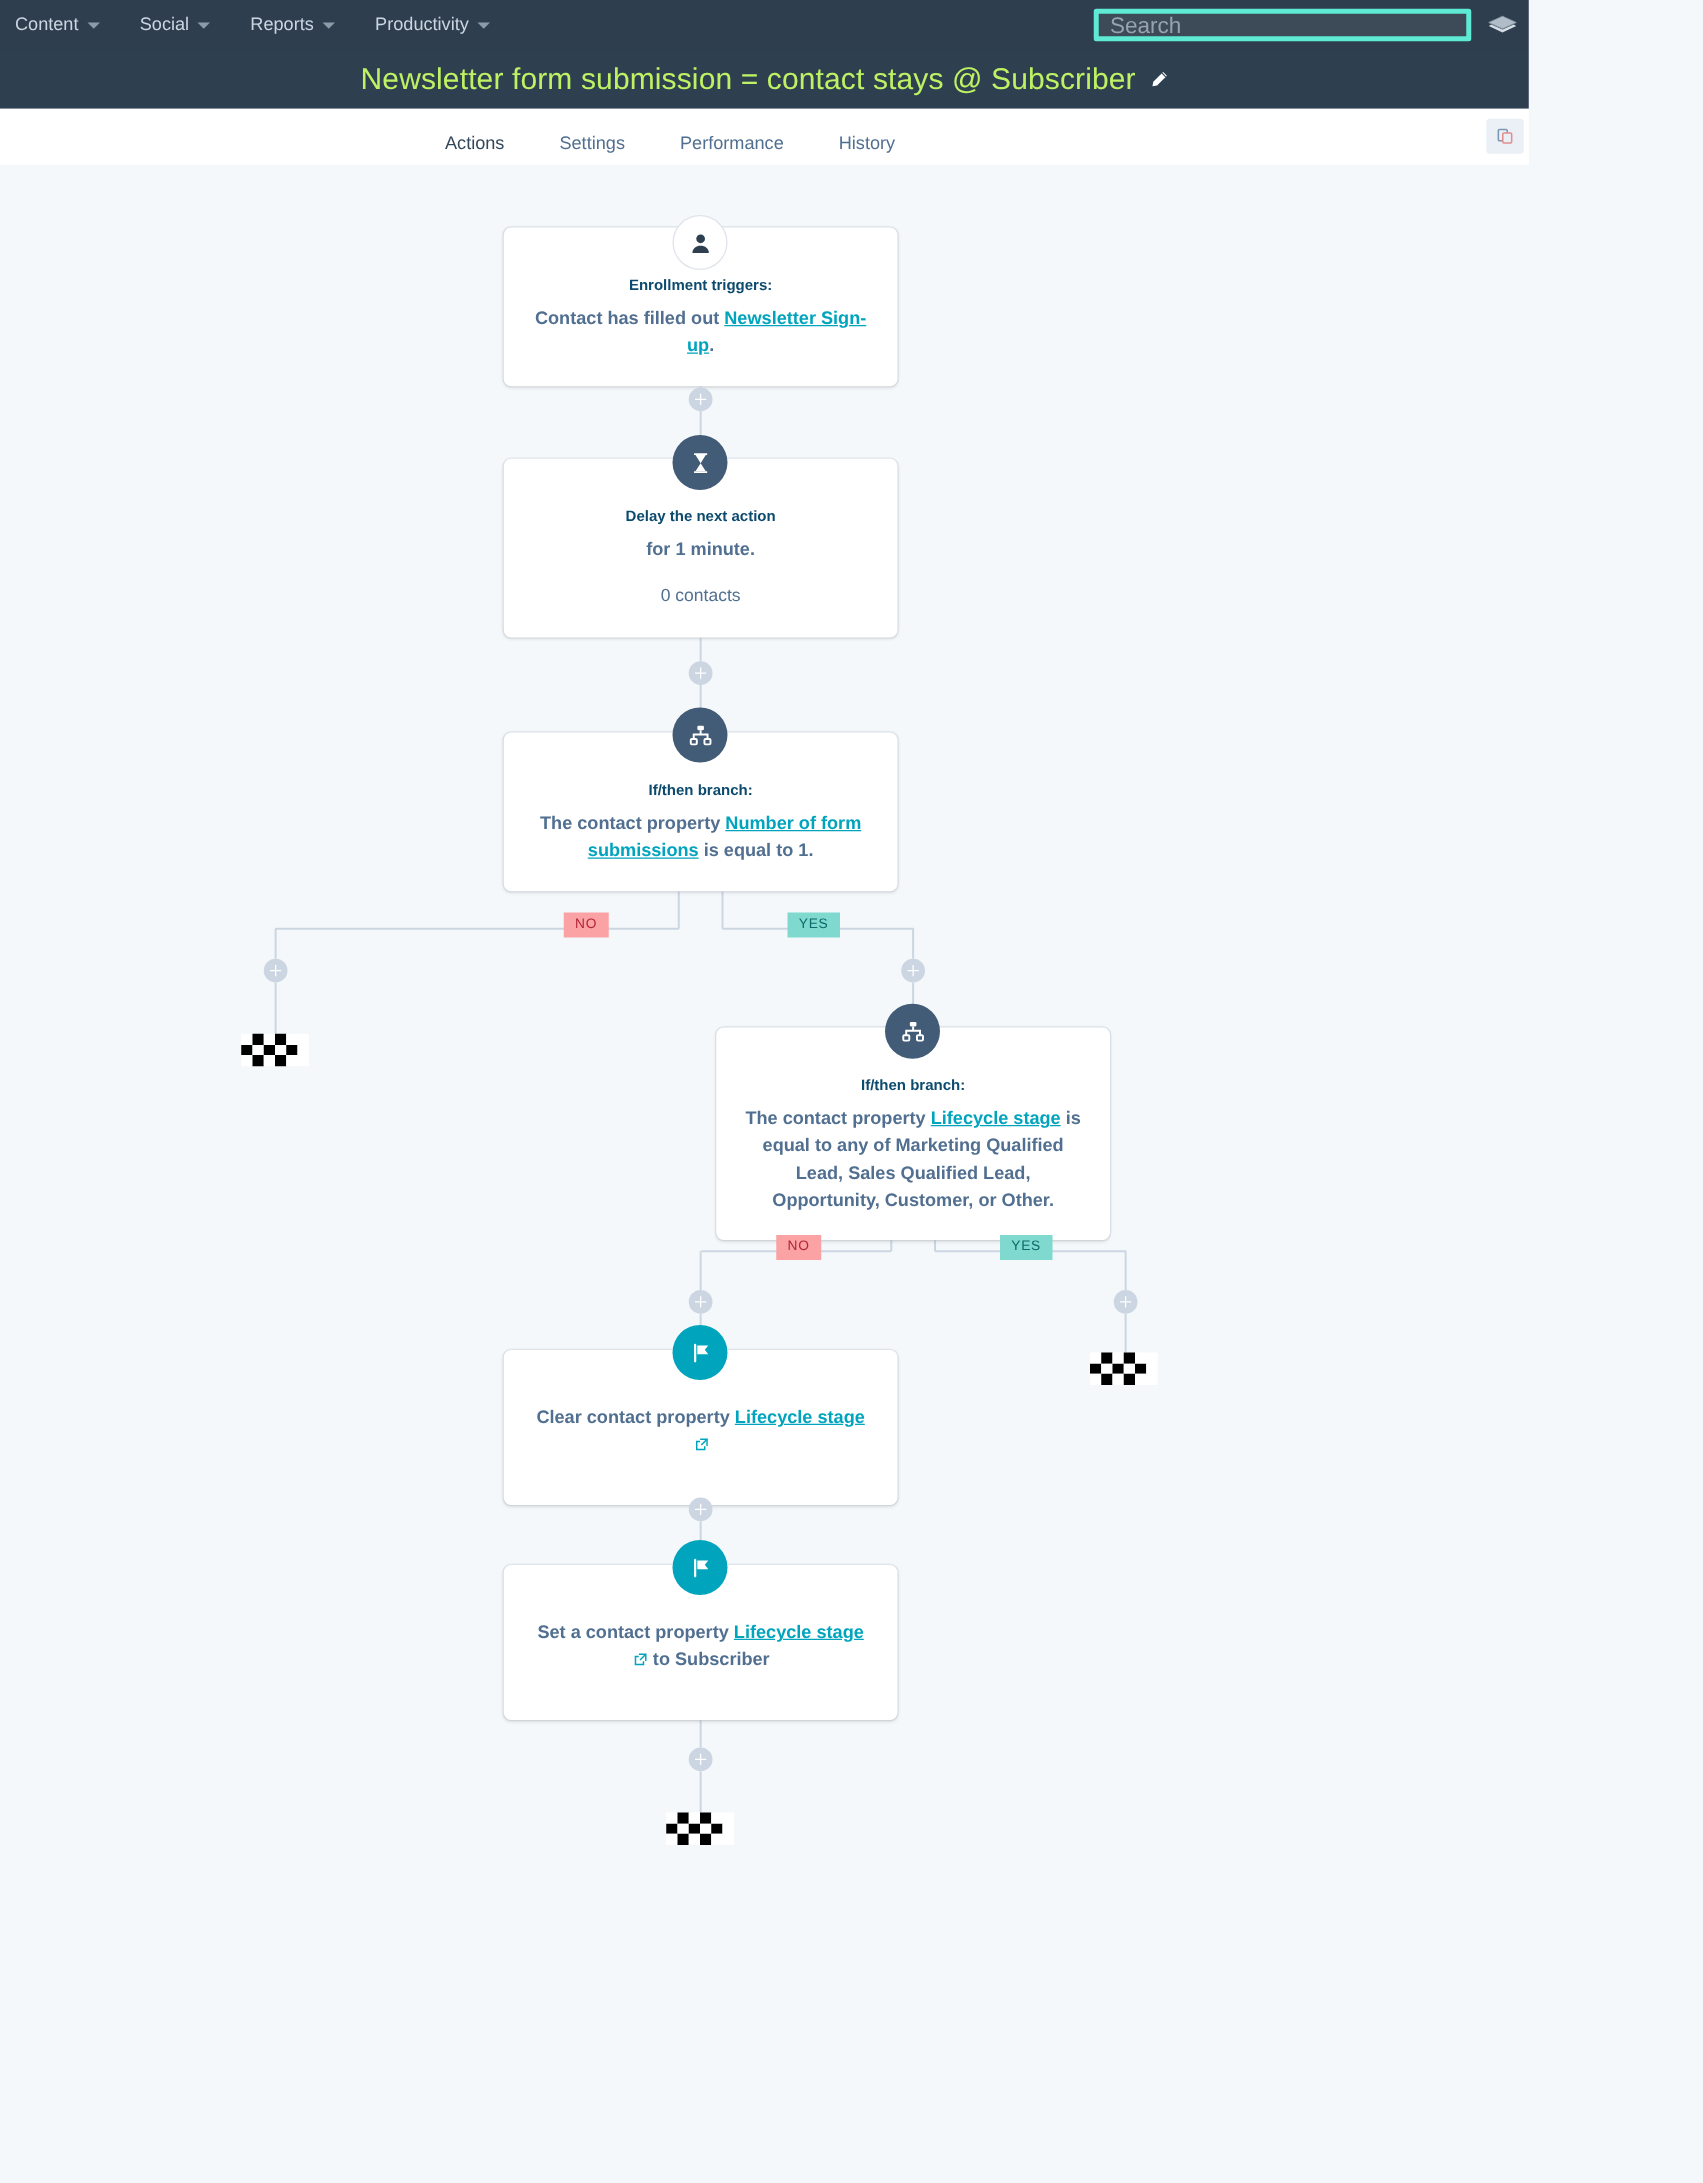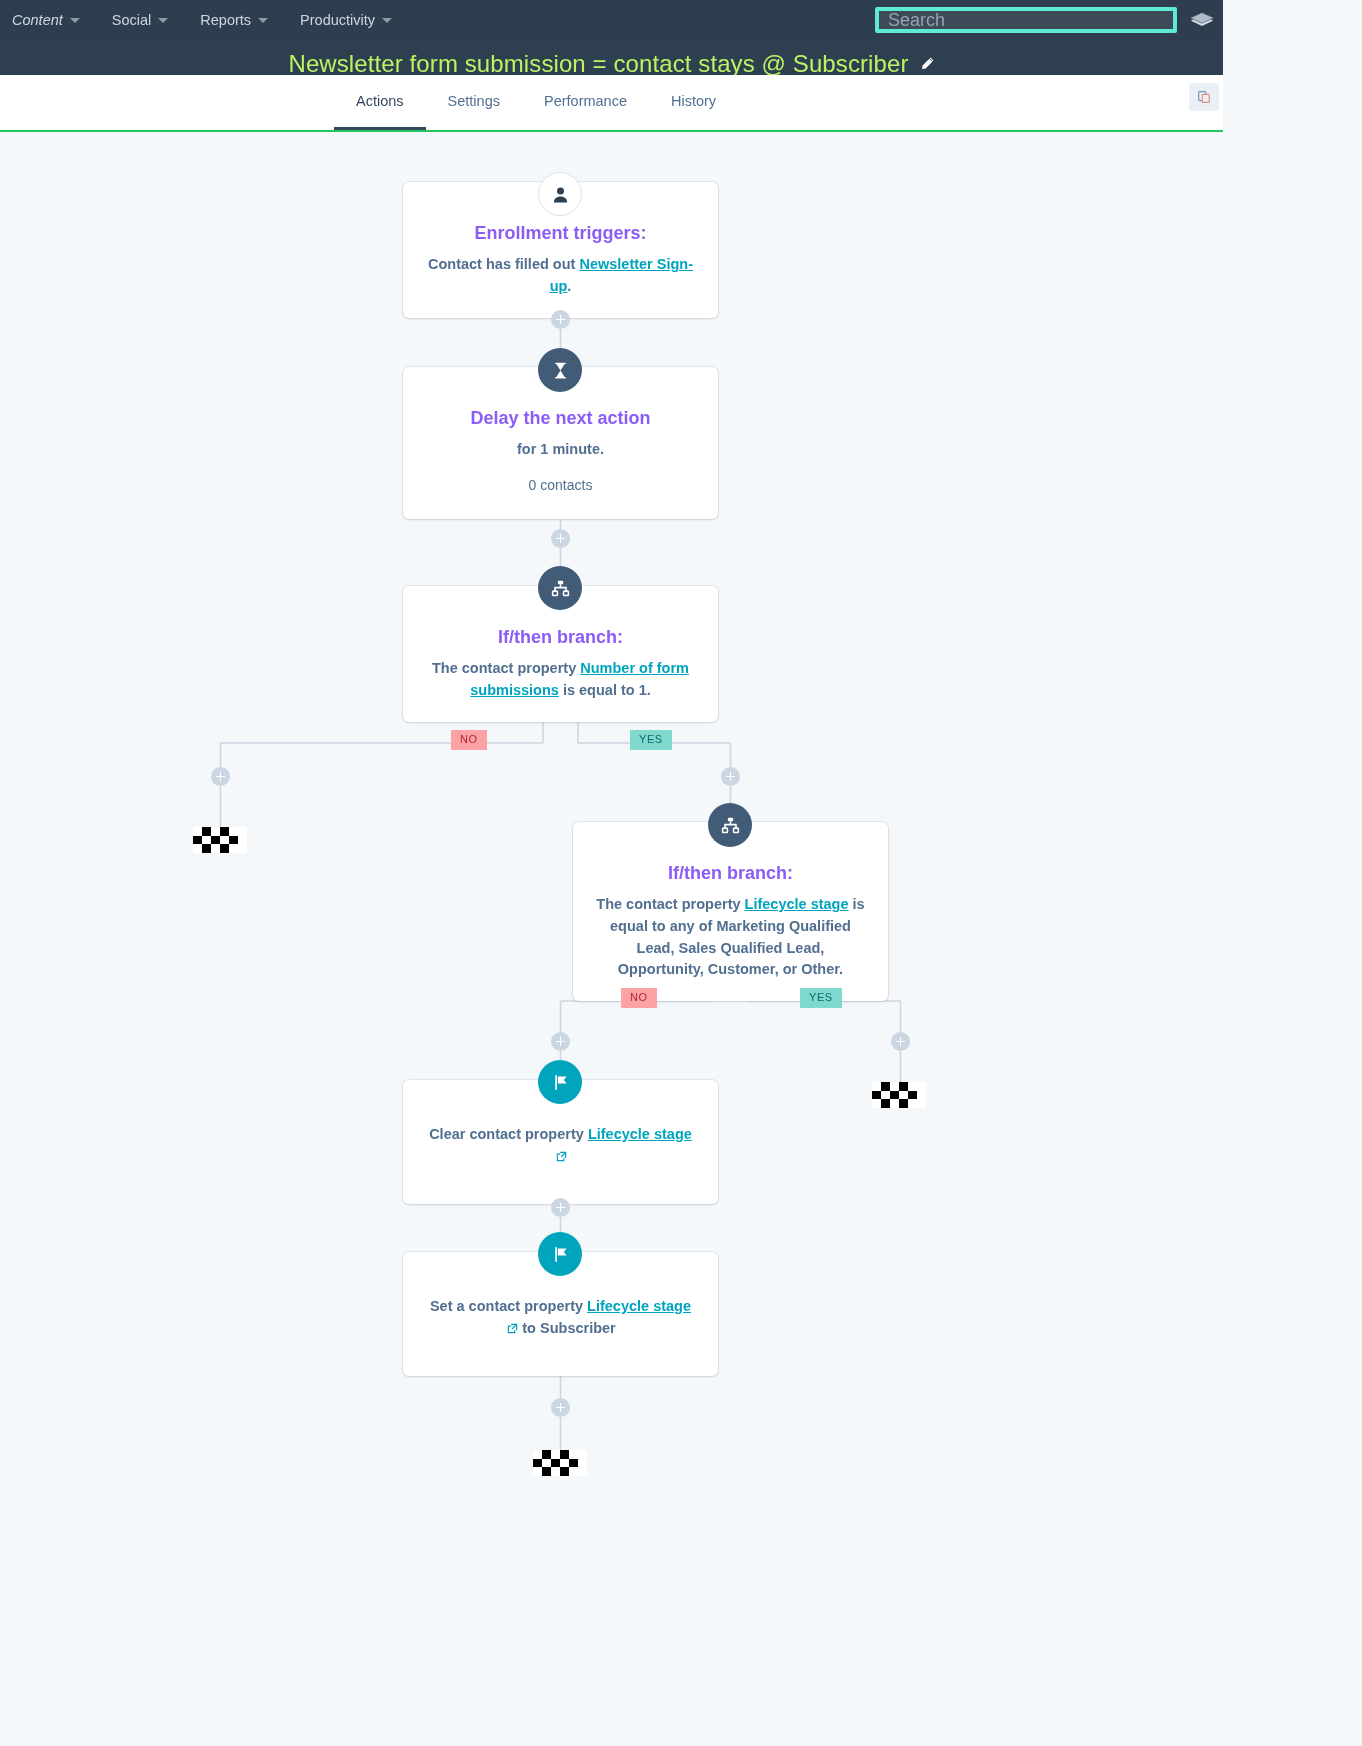--- a/index.html
+++ b/index.html
@@ -19,21 +19,21 @@
     background: #2f3e4e;
     display: flex; align-items: center;
   }
   .topnav-inner { display: flex; align-items: center; height: 100%; }
   .nav-item {
     display: flex; align-items: center; gap: 7px;
     color: #cbd6e2; font-size: 14.5px;
     padding: 0 16px; height: 100%;
     cursor: pointer; white-space: nowrap;
   }
-  .nav-item:first-child { padding-left: 12px; font-style: italic; }
+  .nav-item:first-child { padding-left: 12px; }
   .caret {
     width: 0; height: 0;
     border-left: 5px solid transparent;
     border-right: 5px solid transparent;
     border-top: 5px solid #8d9aa8;
     display: inline-block;
   }
   .search-wrap {
     position: absolute; right: 46px; top: 7px;
     width: 302px; height: 26px;
@@ -60,24 +60,24 @@
     display: flex; align-items: center; justify-content: center;
     gap: 11px;
   }
   .titlebar-text {
     color: #bef264; font-size: 24px; letter-spacing: .1px;
   }
   .pencil-icon { width: 15px; height: 15px; display: block; }
 
   
   .tabbar {
-    position: absolute; top: 75px; left: 0;
+    position: absolute; top: 87px; left: 0;
     width: 1223px; height: 60px;
     background: #ffffff;
-    border-bottom: 5px solid #22c55e;
+    border-bottom: 1px solid #22c55e;
   }
   .tabs {
     position: absolute; left: 334px; top: 0;
     display: flex; height: 100%;
   }
   .tab {
     display: flex; align-items: center; justify-content: center;
     padding: 0 22px; height: 100%;
     font-size: 14.5px; color: #516f90; cursor: pointer;
     border-bottom: 3px solid transparent;
@@ -106,21 +106,21 @@
   
   .card {
     position: absolute;
     background: #ffffff;
     border-radius: 6px;
     box-shadow: 0 1px 3px rgba(0,0,0,.10), 0 0 0 1px rgba(203,214,226,.45);
     text-align: center;
     padding: 38px 22px 20px;
   }
   .card-title {
-    font-size: 18px; font-weight: bold; color: #8b5cf6;
+    font-size: 12px; font-weight: bold; color: #0c4a6e;
     margin-bottom: 8px; line-height: 1.45;
   }
   .card-body {
     font-size: 14.5px; color: #516f90; line-height: 1.5; font-weight: bold;
   }
   .card-sub {
     font-size: 14px; color: #516f90; margin-top: 16px;
   }
   .lnk { color: #00a4bd; }
   .extlink {

